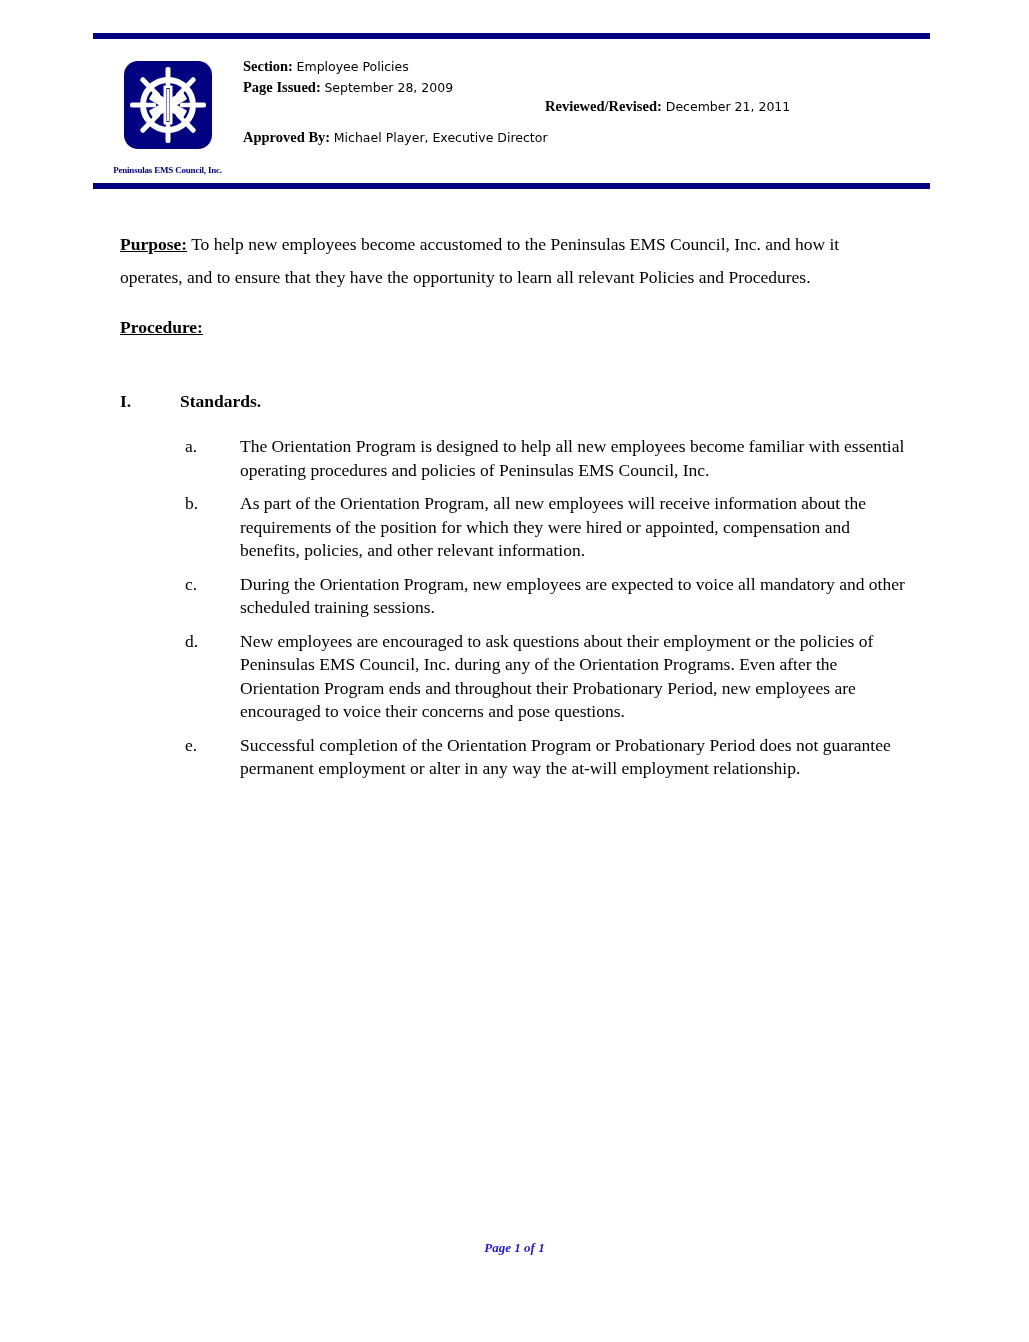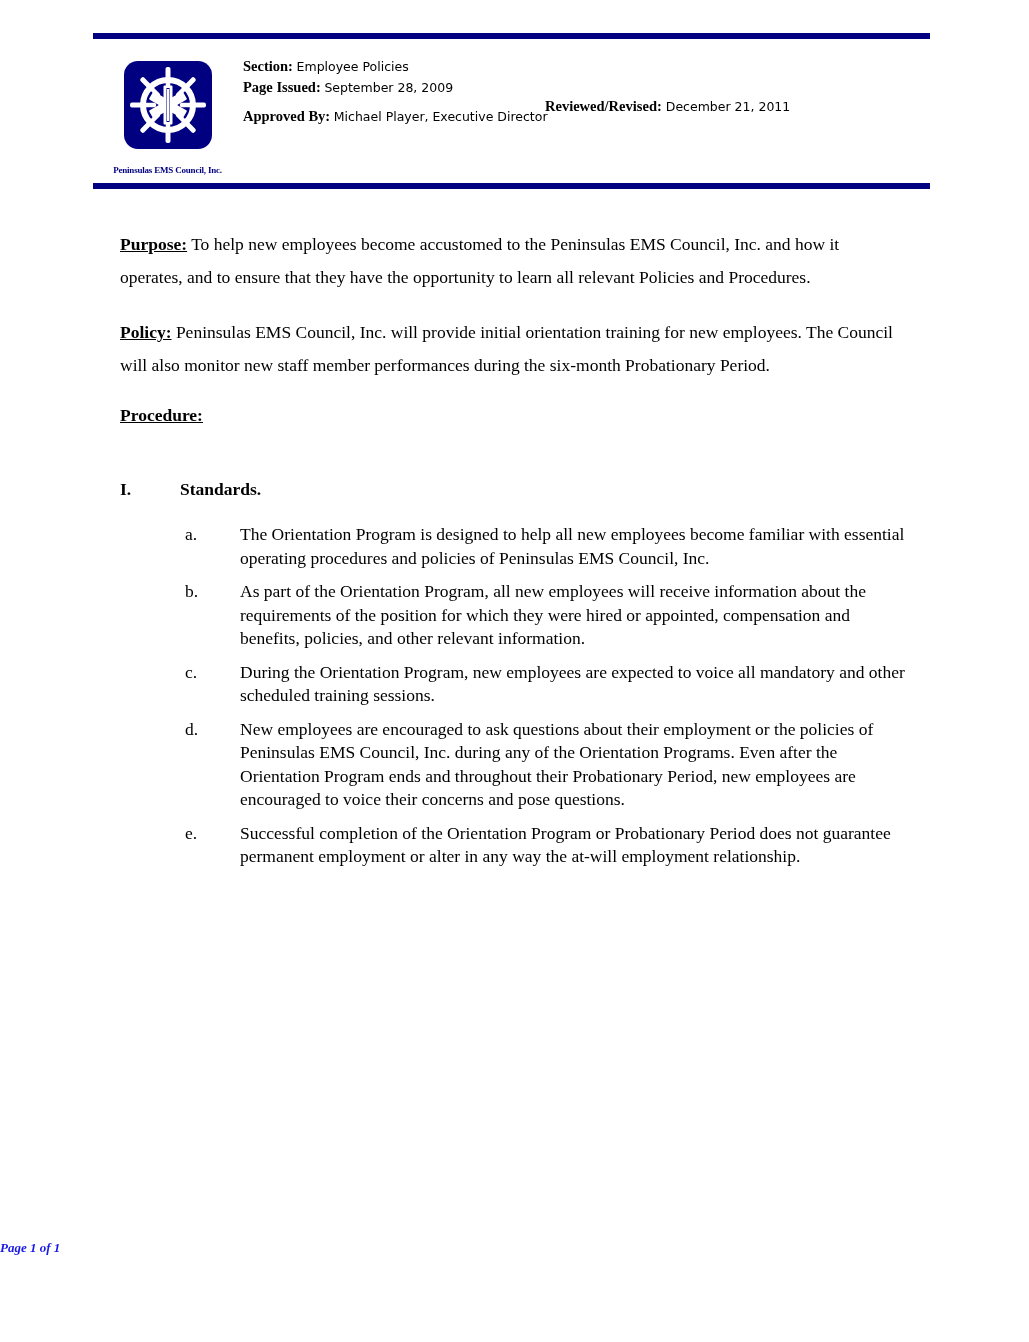--- a/index.html
+++ b/index.html
@@ -98,21 +98,21 @@
     font-family: "DejaVu Sans", "Liberation Sans", sans-serif;
     font-size: 12.5px;
   }
   .meta-right {
     position: absolute;
     left: 302px;
     top: 41px;
     white-space: nowrap;
   }
   .approved-line {
-    margin-top: 8px;
+    margin-top: 29px;
   }
 
   
   .body-area {
     position: absolute;
     left: 120px;
     top: 228px;
     width: 785px;
   }
   .para {
@@ -170,21 +170,21 @@
     flex: 1;
     text-align: left;
   }
 
   
   .footer {
     position: absolute;
     left: 0;
     right: 0;
     top: 1240px;
-    text-align: left;
+    text-align: center;
     font-family: "Liberation Serif", "DejaVu Serif", serif;
     font-style: italic;
     font-weight: bold;
     font-size: 13px;
     color: #1a1ae6;
   }
 </style>
 </head>
 <body>
 
@@ -258,23 +258,20 @@
       </div>
     </div>
   </div>
 
   <div class="body-area">
 
     <p class="para">
       <span class="lead">Purpose:</span><span> To help new employees become accustomed to the Peninsulas EMS Council, Inc. and how it operates, and to ensure that they have the opportunity to learn all relevant Policies and Procedures.</span>
     </p>
 
-    <p class="para">
-      <span class="lead">Policy:</span><span> Peninsulas EMS Council, Inc. will provide initial orientation training for new employees. The Council will also monitor new staff member performances during the six-month Probationary Period.</span>
-    </p>
 
     <div class="heading-row">
       <span class="section-heading">Procedure:</span>
     </div>
 
     <div class="roman-row">
       <span class="roman-num">I.</span>
       <span class="roman-label">Standards.</span>
     </div>
 

